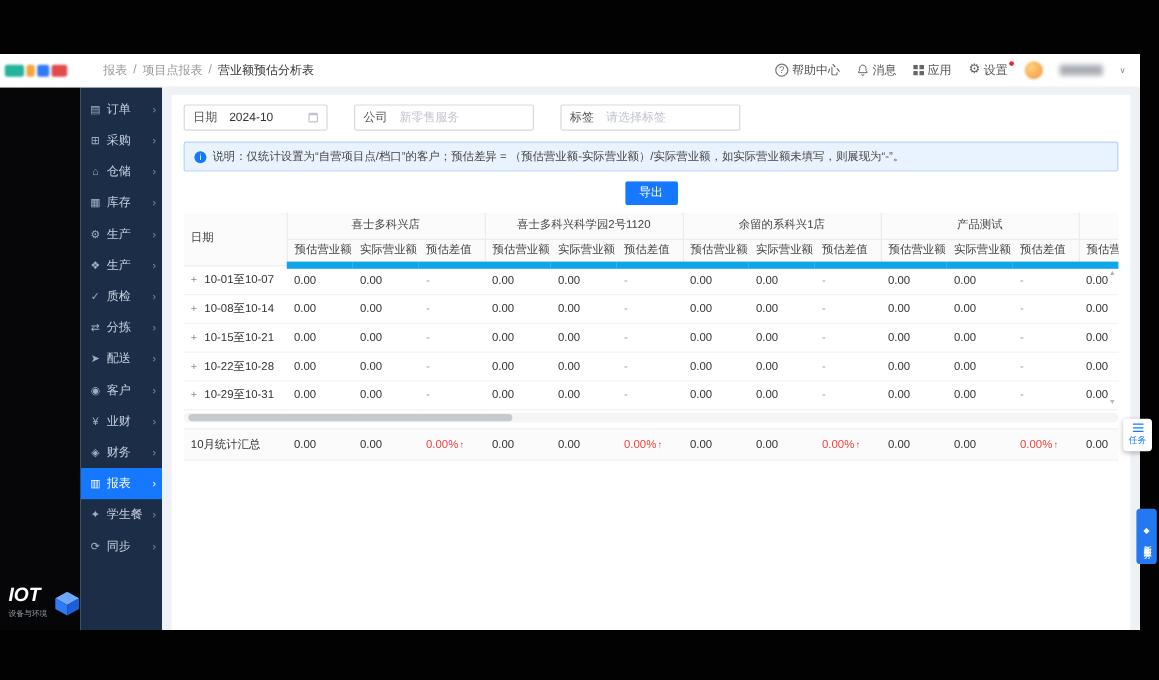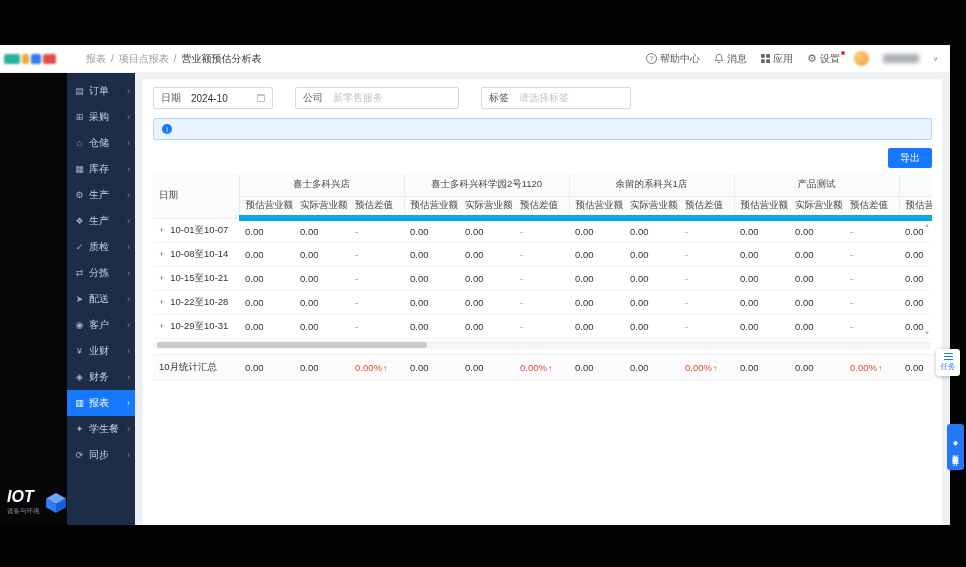--- a/index.html
+++ b/index.html
@@ -53,35 +53,35 @@
 
   
   .filter-row { display:flex; align-items:center; gap:22px; }
   .inputgroup { height:22px; border:1px solid #d9d9d9; border-radius:2px; display:flex;
                 align-items:center; padding:0 7px; font-size:10px; background:#fff; cursor:pointer; }
   .ig-label { color:#555; margin-right:10px; }
   .ig-value { color:#333; }
   .ig-placeholder { color:#c0c4cc; }
   .ig-cal { margin-left:auto; width:8px; height:8px; border:1px solid #c0c4cc;
             border-top:2.5px solid #c0c4cc; border-radius:1px; }
-  .w-date { width:120px; } .w-co { width:164px;align-items:center; } .w-tag { width:150px; }
+  .w-date { width:120px; } .w-co { width:150px;align-items:center; } .w-tag { width:150px; }
   .filter-actions { margin-left:auto; display:flex; gap:8px; }
   .btn { height:22px; padding:0 12px; font-size:10px; border-radius:2px; border:1px solid transparent;
          cursor:pointer; font-family:inherit; line-height:20px; }
   .btn-reset { background:#fff; border-color:#efc2bd; color:#e02b20; }
   .btn-primary { background:#1677ff; color:#fff; }
   .btn-export { height:20px; padding:0 11px; line-height:18px; }
 
   
   .notice { margin-top:9px; background:#e9f3ff; border:1px solid #b5d4f7; border-radius:2px;
             padding:5px 8px; font-size:9.5px; color:#444; display:flex; align-items:center; gap:5px; }
   .notice-icon { width:10px; height:10px; flex:0 0 10px; border-radius:50%; background:#1677ff;
                  color:#fff; font-size:7.5px; display:flex; align-items:center; justify-content:center; }
 
-  .export-row { margin-top:8px; display:flex; justify-content:flex-end; }
+  .export-row { margin-top:8px; display:flex; justify-content:center; }
 
   
   .table-zone { margin-top:6px; position:relative; overflow:hidden; }
   table { border-collapse:collapse; table-layout:fixed; font-size:9.5px; color:#333; }
   .gtable, .sumtable { width:806px; }
   th { font-weight:normal; background:#fbfbfb; color:#444; height:22px; }
   .h-date { text-align:left; padding-left:6px; border-bottom:1px solid #ececec; }
   .h-group { text-align:center; border-left:1px solid #ececec; border-bottom:1px solid #ececec;
              white-space:nowrap; overflow:hidden; }
   .h-sub { text-align:left; padding-left:6px; border-bottom:6px solid #0ea5e9;
@@ -281,20 +281,21 @@
               <span class="ig-placeholder">新零售服务</span>
             </div>
             <div class="inputgroup w-tag">
               <span class="ig-label">标签</span>
               <span class="ig-placeholder">请选择标签</span>
             </div>
           </div>
 
           <div class="notice">
             <span class="notice-icon">i</span>
+            <span>说明：仅统计设置为“自营项目点/档口”的客户；预估差异 = （预估营业额-实际营业额）/实际营业额，如实际营业额未填写，则展现为“-”。</span>
           </div>
 
           <div class="export-row">
             <button class="btn btn-primary btn-export">导出</button>
           </div>
 
           <div class="table-zone">
             <table class="gtable">
               <colgroup class="cols">
                   <col style="width: 86px;">

